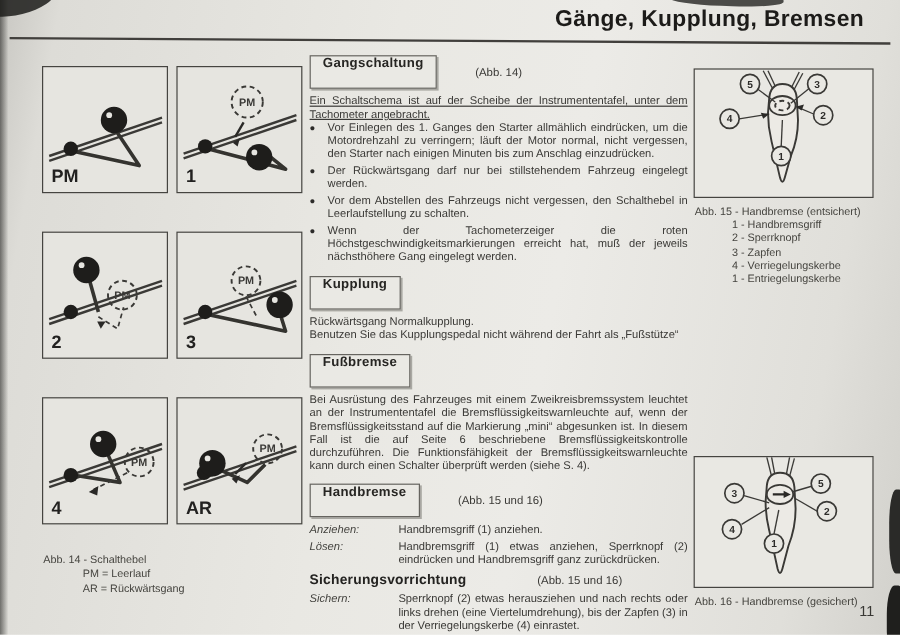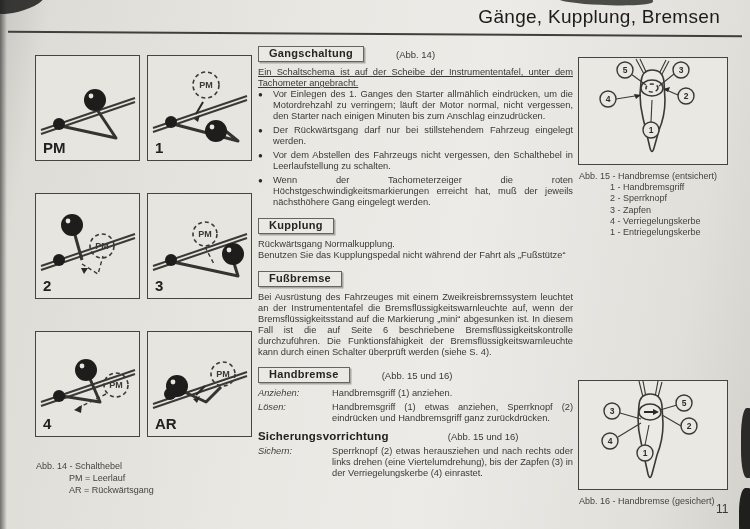--- a/index.html
+++ b/index.html
@@ -11,21 +11,21 @@
   
   .edge-left{position:absolute;left:0;top:0;width:7px;height:100%;
     background:linear-gradient(90deg,rgba(20,20,18,.55),rgba(20,20,18,0));}
   .smudge-tl{position:absolute;left:-14px;top:-10px;width:60px;height:22px;background:#1c1c1a;
     border-radius:50%;transform:rotate(-14deg);opacity:.85;}
   .smudge-tr{position:absolute;left:558px;top:-6px;width:95px;height:11px;background:#242422;
     border-radius:45%;transform:rotate(2deg);opacity:.8;}
   .blob-r1{position:absolute;left:741px;top:408px;width:14px;height:70px;background:#2a2a28;border-radius:40%;}
   .blob-r2{position:absolute;left:739px;top:488px;width:16px;height:60px;background:#1f1f1d;border-radius:40%;}
 
-  .header-title{position:absolute;right:30px;top:6px;font-size:19px;font-weight:normal;
+  .header-title{position:absolute;right:30px;top:6px;font-size:19px;font-weight:bold;
     letter-spacing:.3px;color:#1c1b19;}
   .header-rule{position:absolute;left:8px;top:33px;width:734px;height:2px;background:#413f3c;
     transform:rotate(.35deg);}
 
   
   .fig14-grid{position:absolute;left:35px;top:55px;width:218px;
     display:grid;grid-template-columns:106px 106px;grid-column-gap:6px;grid-row-gap:32px;}
   .panel{position:relative;width:103px;height:104px;border:1.5px solid #454440;background:#e6e5e0;}
   .panel svg{position:absolute;left:0;top:0;}
   .panel-label{position:absolute;left:7px;bottom:4px;font-size:15px;font-weight:bold;color:#222120;}
@@ -40,21 +40,21 @@
   .pmtext{font-family:"Liberation Sans",sans-serif;font-size:9px;fill:#3a3936;font-weight:bold;}
 
   .fig14-caption{position:absolute;left:36px;top:460px;font-size:9px;color:#45443f;line-height:12px;}
   .fig14-caption .ind{padding-left:33px;}
 
   
   .textcol{position:absolute;left:258px;top:46px;width:315px;font-size:9.3px;line-height:11px;
     color:#3a3936;text-align:justify;}
   .head-row{display:flex;align-items:center;margin-bottom:5px;}
   .head-box{display:inline-block;border:1px solid #66645f;box-shadow:1.5px 1.5px 0 rgba(90,88,82,.45);
-    background:#eae9e4;padding:1px 10px 2px 10px;font-size:11px;font-weight:bold;color:#262522;
+    background:#eae9e4;padding:1px 10px 14px 10px;font-size:11px;font-weight:bold;color:#262522;
     letter-spacing:.3px;white-space:nowrap;}
   .head-ref{margin-left:32px;font-size:9.5px;color:#3a3936;white-space:nowrap;}
   .intro{margin:0 0 3px 0;text-decoration:underline;}
   .bullet-item{display:flex;margin-bottom:3px;}
   .bullet-dot{flex:0 0 15px;font-size:8px;line-height:11px;color:#2c2b29;}
   .bullet-text{flex:1;text-align:justify;}
   .mt-sec{margin-top:10px;}
   .mt-sec2{margin-top:9px;}
   .plain{margin:0;}
   .def-row{display:flex;margin-bottom:3px;gap:12px;}

